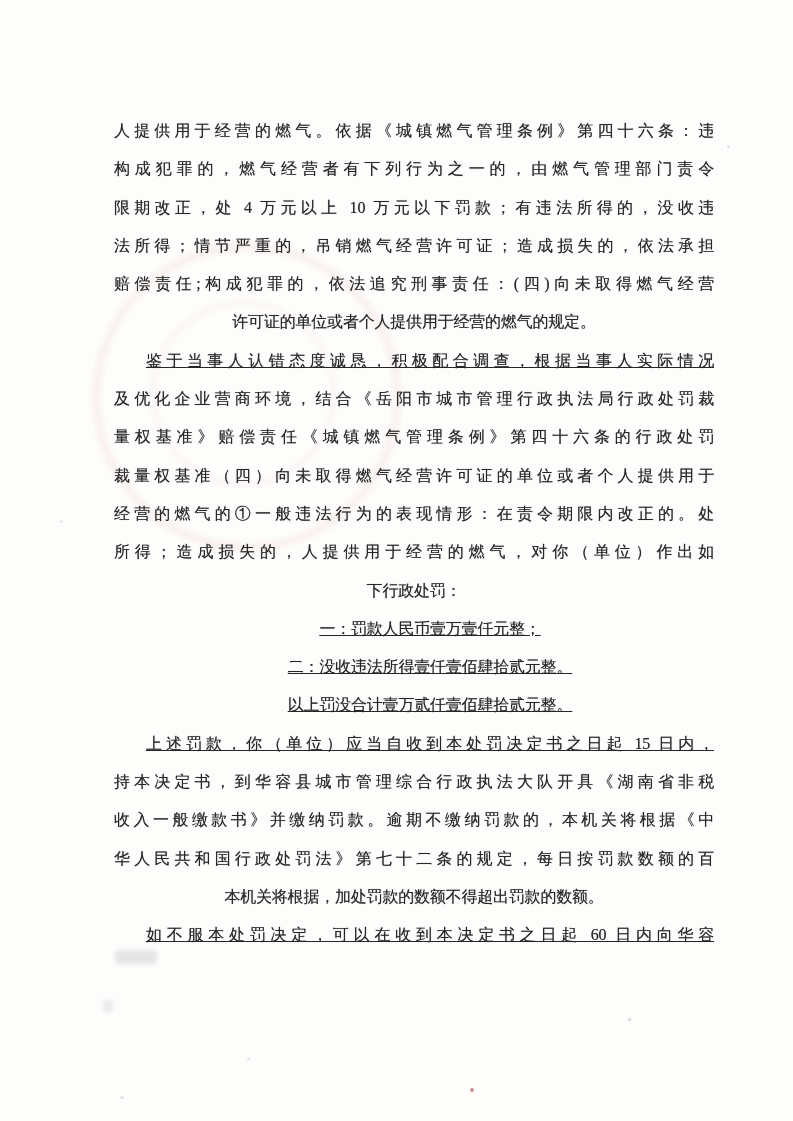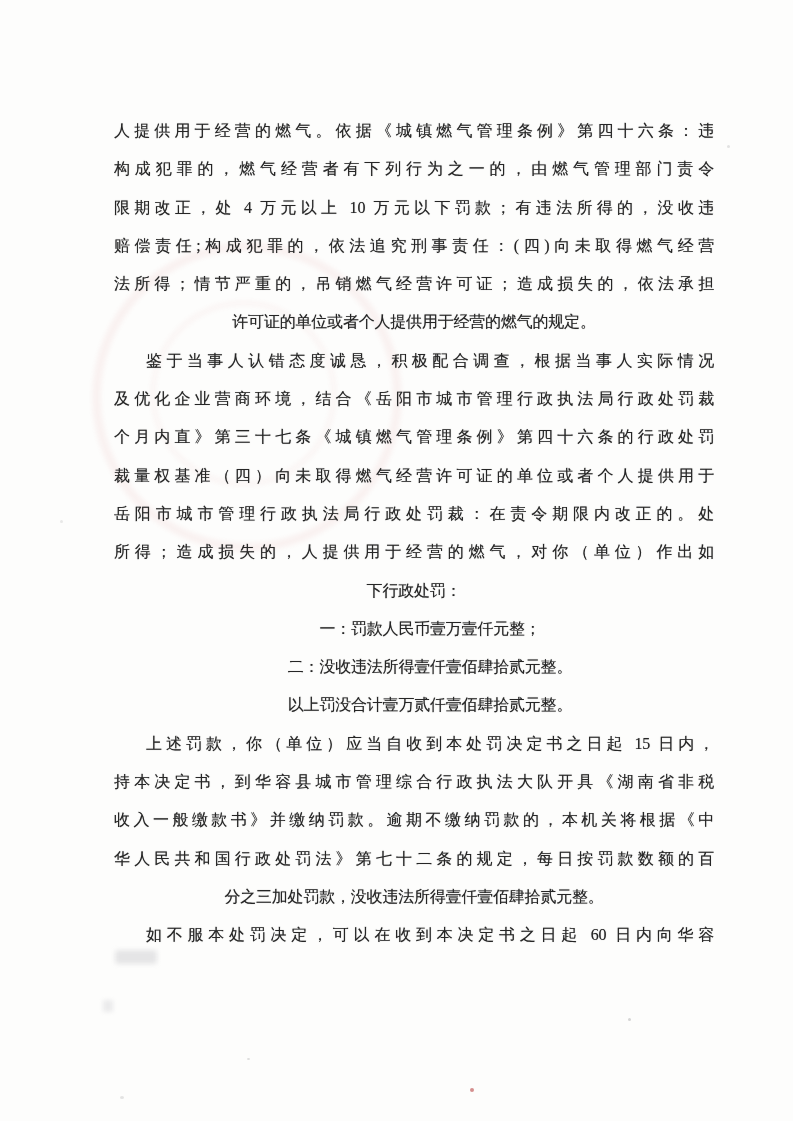--- a/index.html
+++ b/index.html
@@ -32,20 +32,21 @@
     height: 38.3px;
     overflow: hidden;
     text-align: center;
   }
   .line.fill {
     text-align: justify;
     text-align-last: justify;
   }
   .line.indent {
     text-indent: 2em;
+    text-decoration: underline;
   }
   
   .seal-bleed {
     position: absolute;
     left: 92px;
     top: 242px;
     width: 292px;
     height: 292px;
     border-radius: 50%;
     border: 9px solid var(--seal-color, #cf6a6a);
@@ -108,48 +109,48 @@
 
 <div class="scan-page">
   <div class="seal-bleed"></div>
   <div class="seal-bleed-inner"></div>
 
   <div class="doc-body">
       <div class="paragraph">
         <div class="line fill">人提供用于经营的燃气。依据《城镇燃气管理条例》第四十六条：违</div>
         <div class="line fill">构成犯罪的，燃气经营者有下列行为之一的，由燃气管理部门责令</div>
         <div class="line fill">限期改正，处 4 万元以上 10 万元以下罚款；有违法所得的，没收违</div>
+        <div class="line fill">法所得；情节严重的，吊销燃气经营许可证；造成损失的，依法承担</div>
         <div class="line fill">赔偿责任;构成犯罪的，依法追究刑事责任：(四)向未取得燃气经营</div>
-        <div class="line fill">法所得；情节严重的，吊销燃气经营许可证；造成损失的，依法承担</div>
         <div class="line">许可证的单位或者个人提供用于经营的燃气的规定。</div>
       </div>
       <div class="paragraph">
         <div class="line fill indent">鉴于当事人认错态度诚恳，积极配合调查，根据当事人实际情况</div>
         <div class="line fill">及优化企业营商环境，结合《岳阳市城市管理行政执法局行政处罚裁</div>
-        <div class="line fill">个月内直》第三十七条《城镇燃气管理条例》第四十六条的行政处罚</div>
+        <div class="line fill">量权基准》赔偿责任《城镇燃气管理条例》第四十六条的行政处罚</div>
         <div class="line fill">裁量权基准（四）向未取得燃气经营许可证的单位或者个人提供用于</div>
-        <div class="line fill">岳阳市城市管理行政执法局行政处罚裁：在责令期限内改正的。处</div>
+        <div class="line fill">经营的燃气的①一般违法行为的表现情形：在责令期限内改正的。处</div>
         <div class="line fill">所得；造成损失的，人提供用于经营的燃气，对你（单位）作出如</div>
         <div class="line">下行政处罚：</div>
       </div>
       <div class="paragraph">
         <div class="line indent">一：罚款人民币壹万壹仟元整；</div>
       </div>
       <div class="paragraph">
         <div class="line indent">二：没收违法所得壹仟壹佰肆拾贰元整。</div>
       </div>
       <div class="paragraph">
         <div class="line indent">以上罚没合计壹万贰仟壹佰肆拾贰元整。</div>
       </div>
       <div class="paragraph">
         <div class="line fill indent">上述罚款，你（单位）应当自收到本处罚决定书之日起 15 日内，</div>
         <div class="line fill">持本决定书，到华容县城市管理综合行政执法大队开具《湖南省非税</div>
         <div class="line fill">收入一般缴款书》并缴纳罚款。逾期不缴纳罚款的，本机关将根据《中</div>
         <div class="line fill">华人民共和国行政处罚法》第七十二条的规定，每日按罚款数额的百</div>
-        <div class="line">分之三加处罚款，没收违法所得壹仟壹佰肆拾贰元整。</div>
+        <div class="line">本机关将根据，加处罚款的数额不得超出罚款的数额。</div>
       </div>
       <div class="paragraph">
         <div class="line fill indent">如不服本处罚决定，可以在收到本决定书之日起 60 日内向华容</div>
       </div>
     </div>
 
   <div class="bleed-mark"></div>
   <div class="bleed-mark-2"></div>
   <div class="speck red"></div>
   <div class="speck g1"></div>

